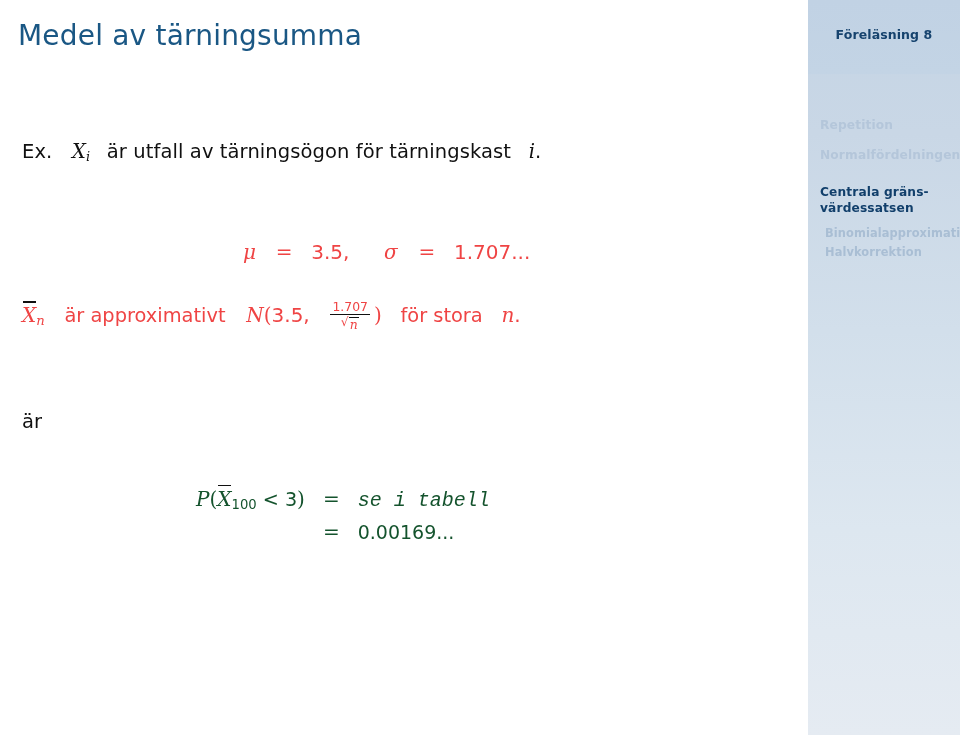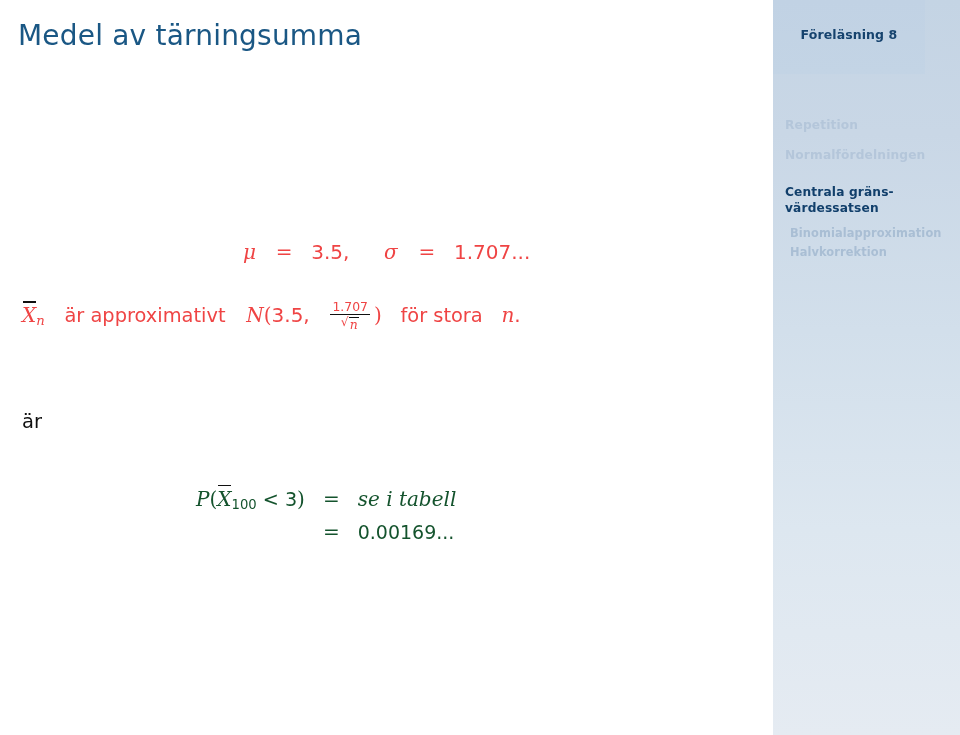--- a/index.html
+++ b/index.html
@@ -25,21 +25,20 @@
 
   
   #sidebar {
     position: absolute;
     right: 0;
     top: 0;
     width: 152px;
     height: 735px;
     background: linear-gradient(to bottom, #c4d4e4 0%, #c9d7e6 18%, #d2dfeb 45%, #dde7f0 72%, #e5ebf2 100%);
     overflow: hidden;
-    padding-left: 35px;
   }
   #sidebar-header {
     position: absolute;
     left: 0; top: 0;
     width: 152px;
     height: 74px;
     background: linear-gradient(to bottom, #c1d2e4 0%, #c3d4e5 100%);
   }
   #lecture-title {
     position: absolute;
@@ -221,32 +220,41 @@
     column-gap: 18px;
     row-gap: 8px;
     font-family: "DejaVu Serif", serif;
     font-size: 20px;
     color: #14532d;
     white-space: nowrap;
     align-items: baseline;
   }
   #final-eq .c-lhs { text-align: left; }
   #final-eq .c-rel { text-align: center; }
-  #final-eq .c-rhs { text-align: left; font-style: italic; }
+  #final-eq .c-rhs { text-align: left; font-style: italic; font-family: Liberation Mono, monospace; }
   #final-eq .c-rhs.plain { font-style: normal; font-family: "DejaVu Sans", sans-serif; font-size: 19px;}
 </style>
 </head>
 <body>
 
 <div id="slide">
 
   <div id="main">
 
     <div id="frame-title">Medel av tärningsumma</div>
 
+    <div class="body-line" id="ex-line">
+      <span class="mup">Ex.</span>
+      <span style="display:inline-block;width:7px"></span>
+      <span class="mi"><span>X</span><span class="sub">i</span></span>
+      <span style="display:inline-block;width:4px"></span>
+      <span class="mup">är utfall av tärningsögon för tärningskast</span>
+      <span style="display:inline-block;width:5px"></span>
+      <span class="mi">i</span><span class="mup">.</span>
+    </div>
 
     <div class="mathline" id="param-line">
       <span class="mi">μ</span>
       <span style="display:inline-block;width:7px"></span>
       <span>=</span>
       <span style="display:inline-block;width:6px"></span>
       <span class="mup">3.5,</span>
       <span style="display:inline-block;width:22px"></span>
       <span class="mi">σ</span>
       <span style="display:inline-block;width:8px"></span>

